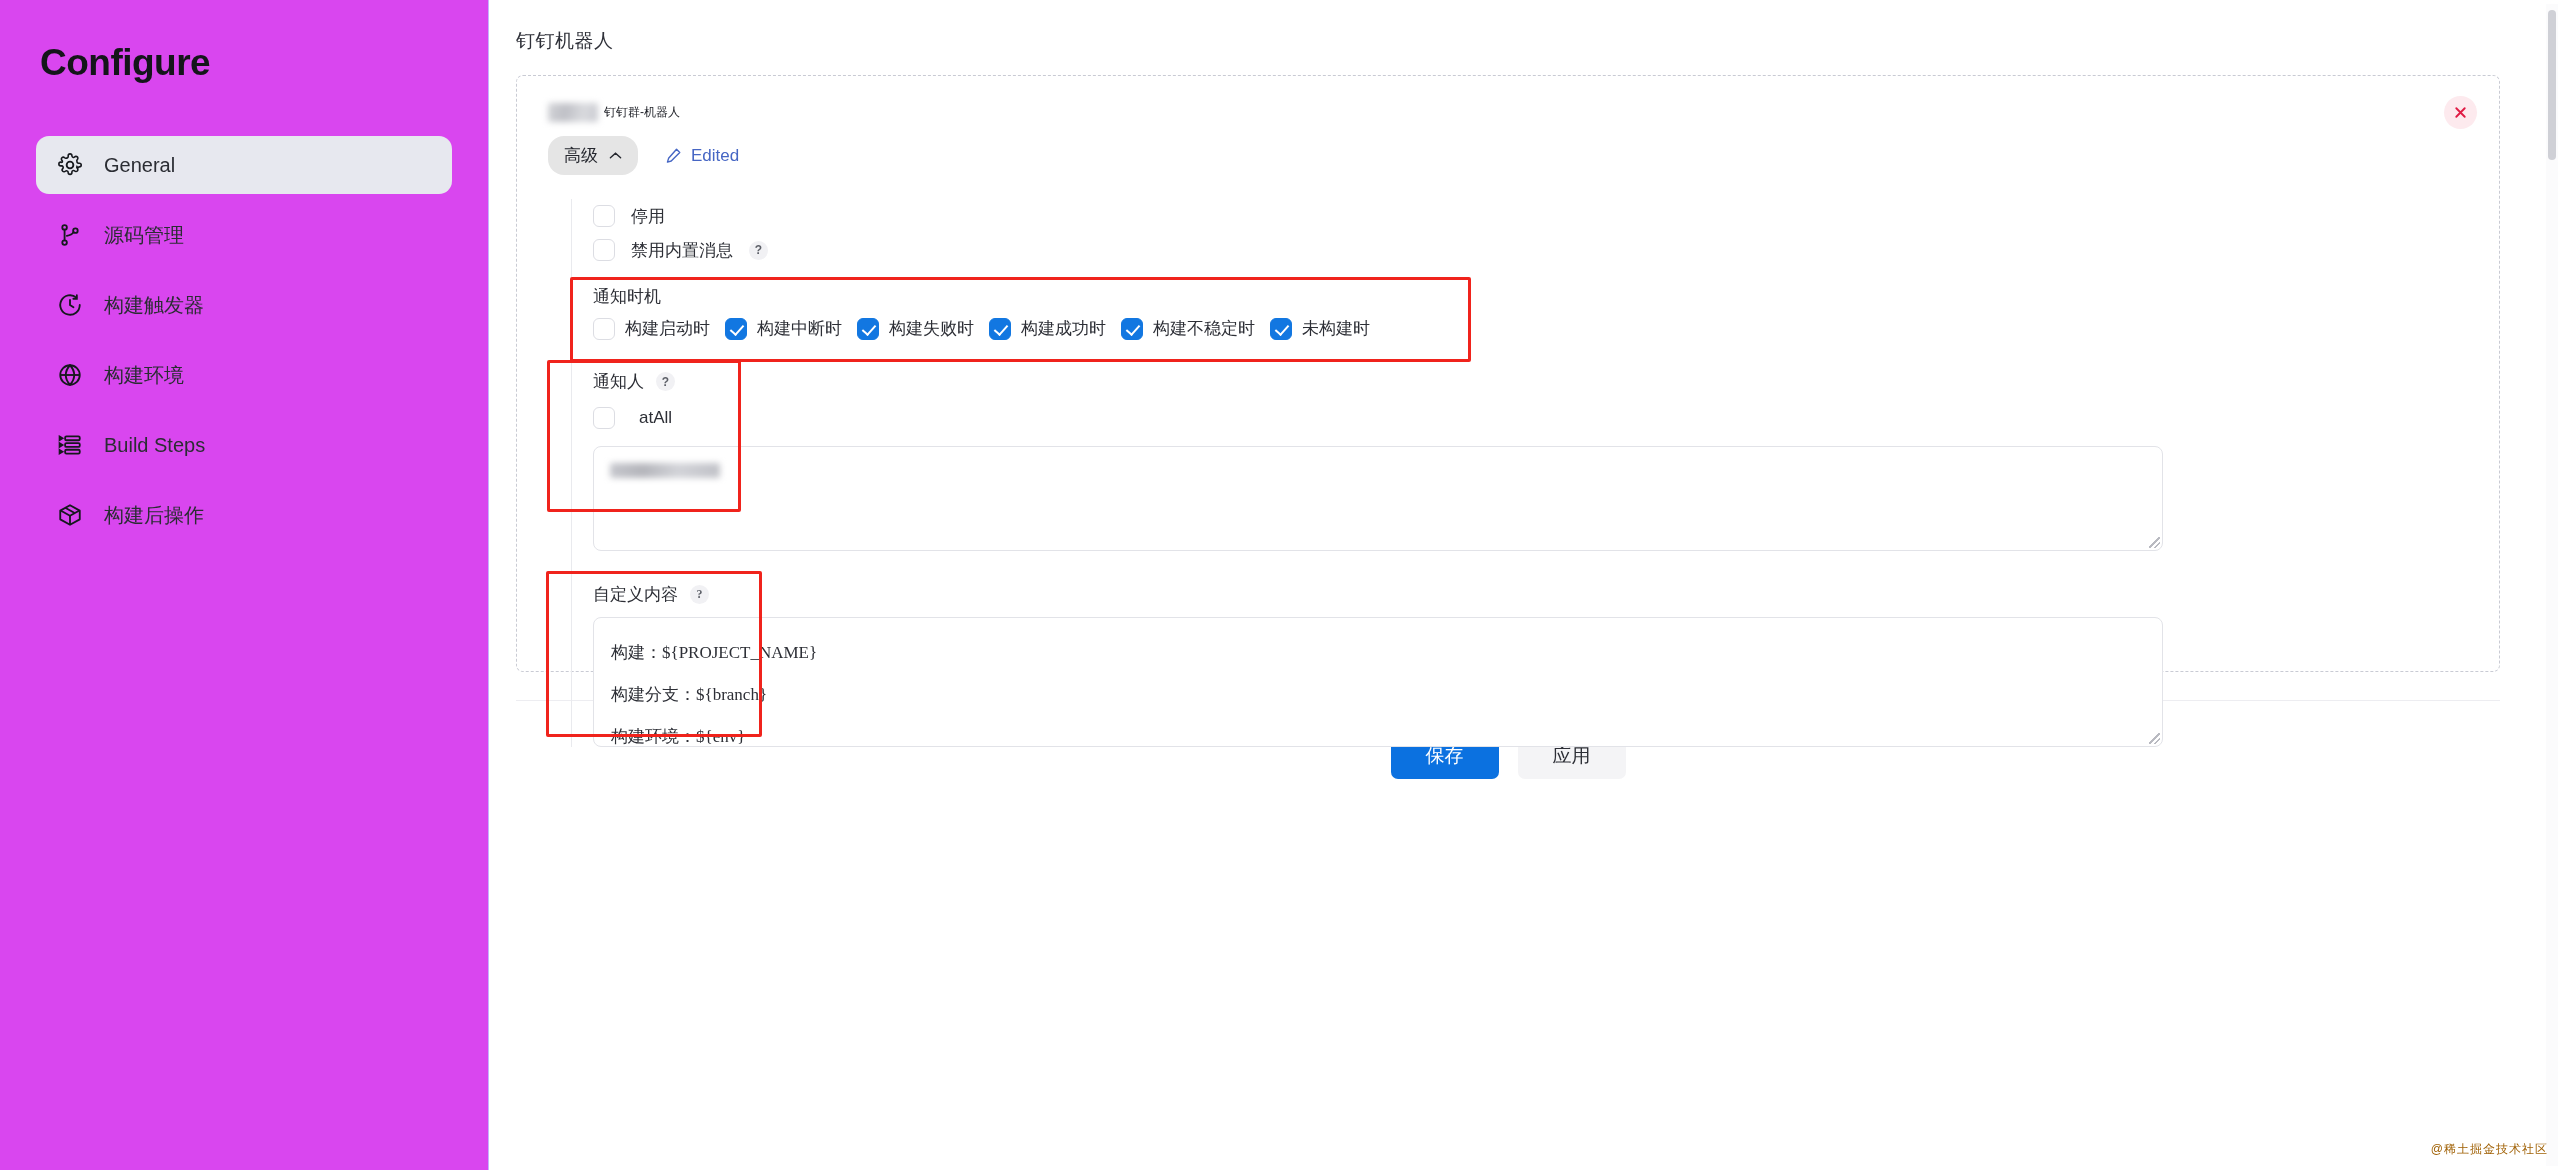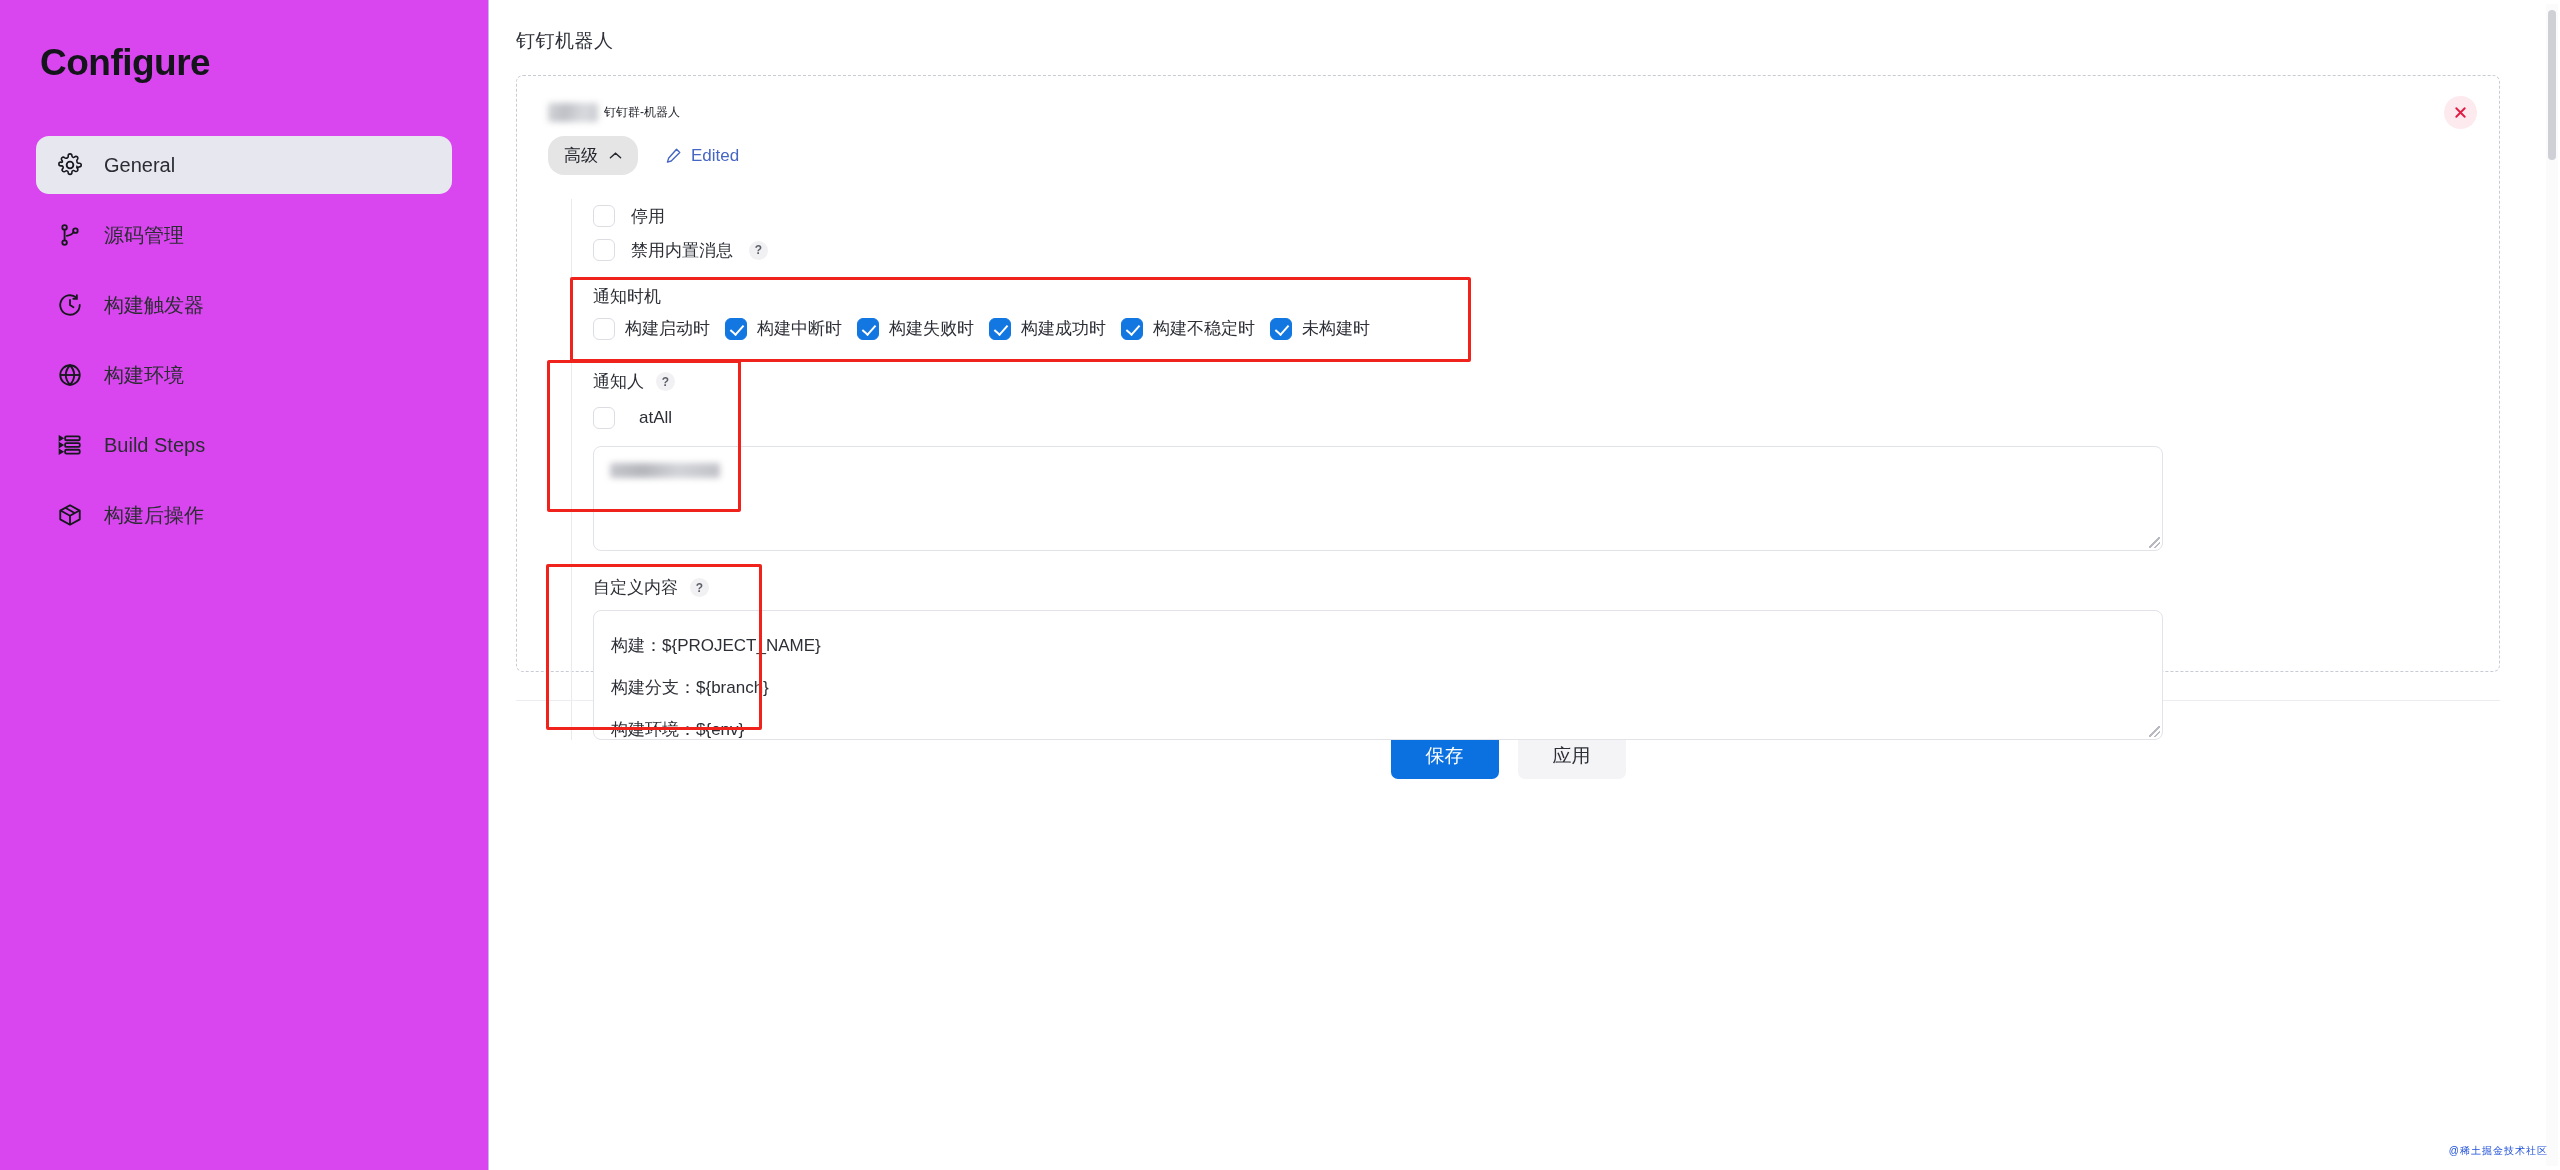--- a/index.html
+++ b/index.html
@@ -176,21 +176,21 @@
   .pagescroll {
     position: absolute; right: 2px; top: 4px; width: 12px; height: 1162px;
     background: #fbfbfc;
   }
   .pagescroll .thumb {
     position: absolute; top: 6px; left: 2px; width: 8px; height: 150px;
     background: #cfd0d6; border-radius: 5px;
   }
   .watermark {
     position: absolute; right: 12px; bottom: 12px;
-    font-size: 10px; color: #1d4ed8; letter-spacing: 1px;
+    font-size: 12px; color: #a16207; letter-spacing: 1px;
   }
 </style>
 </head>
 <body>
 
 <div class="app">
 
   <aside class="sidebar">
     <h1 class="page-title">Configure</h1>
 
@@ -345,21 +345,21 @@
               <span class="chk-label">atAll</span>
             </div>
             <div class="ta-wrap">
               <div class="ta"></div>
               <div class="ta-blur"></div>
               <div class="ta-grip"></div>
             </div>
             <div class="redbox" style="left:-25px;top:-10px;width:194px;height:152px;"></div>
           </div>
 
-          <div class="blk" style="margin-top:25px;position:relative;">
+          <div class="blk" style="margin-top:32px;position:relative;font-family:Liberation Serif, serif;">
             <div class="field-label">
               <span>自定义内容</span>
               <span class="help">?</span>
             </div>
             <div class="ta-wrap">
               <div class="ta tall"></div>
               <div class="ta-lines">
                 <div>构建：${PROJECT_NAME}</div>
                 <div>构建分支：${branch}</div>
                 <div>构建环境：${env}</div>

